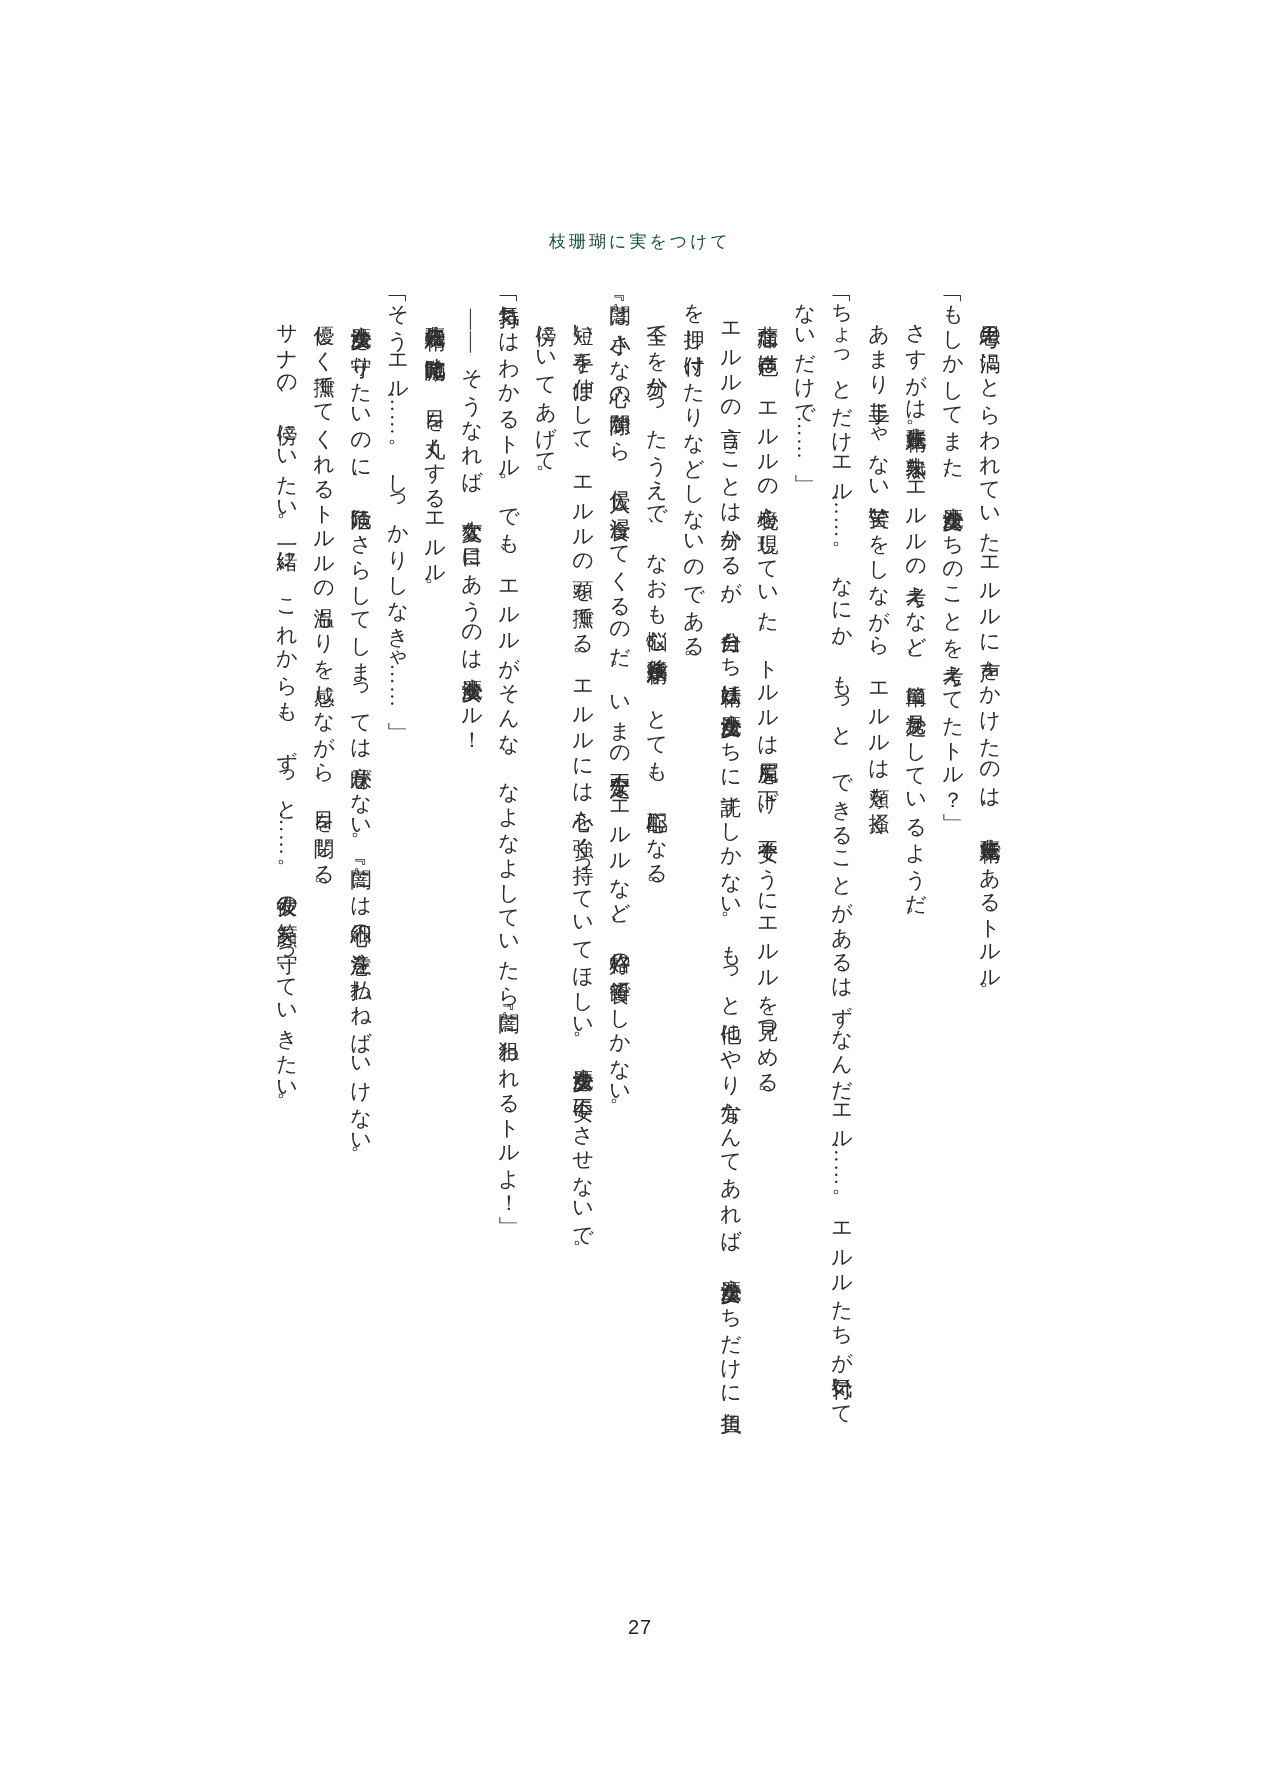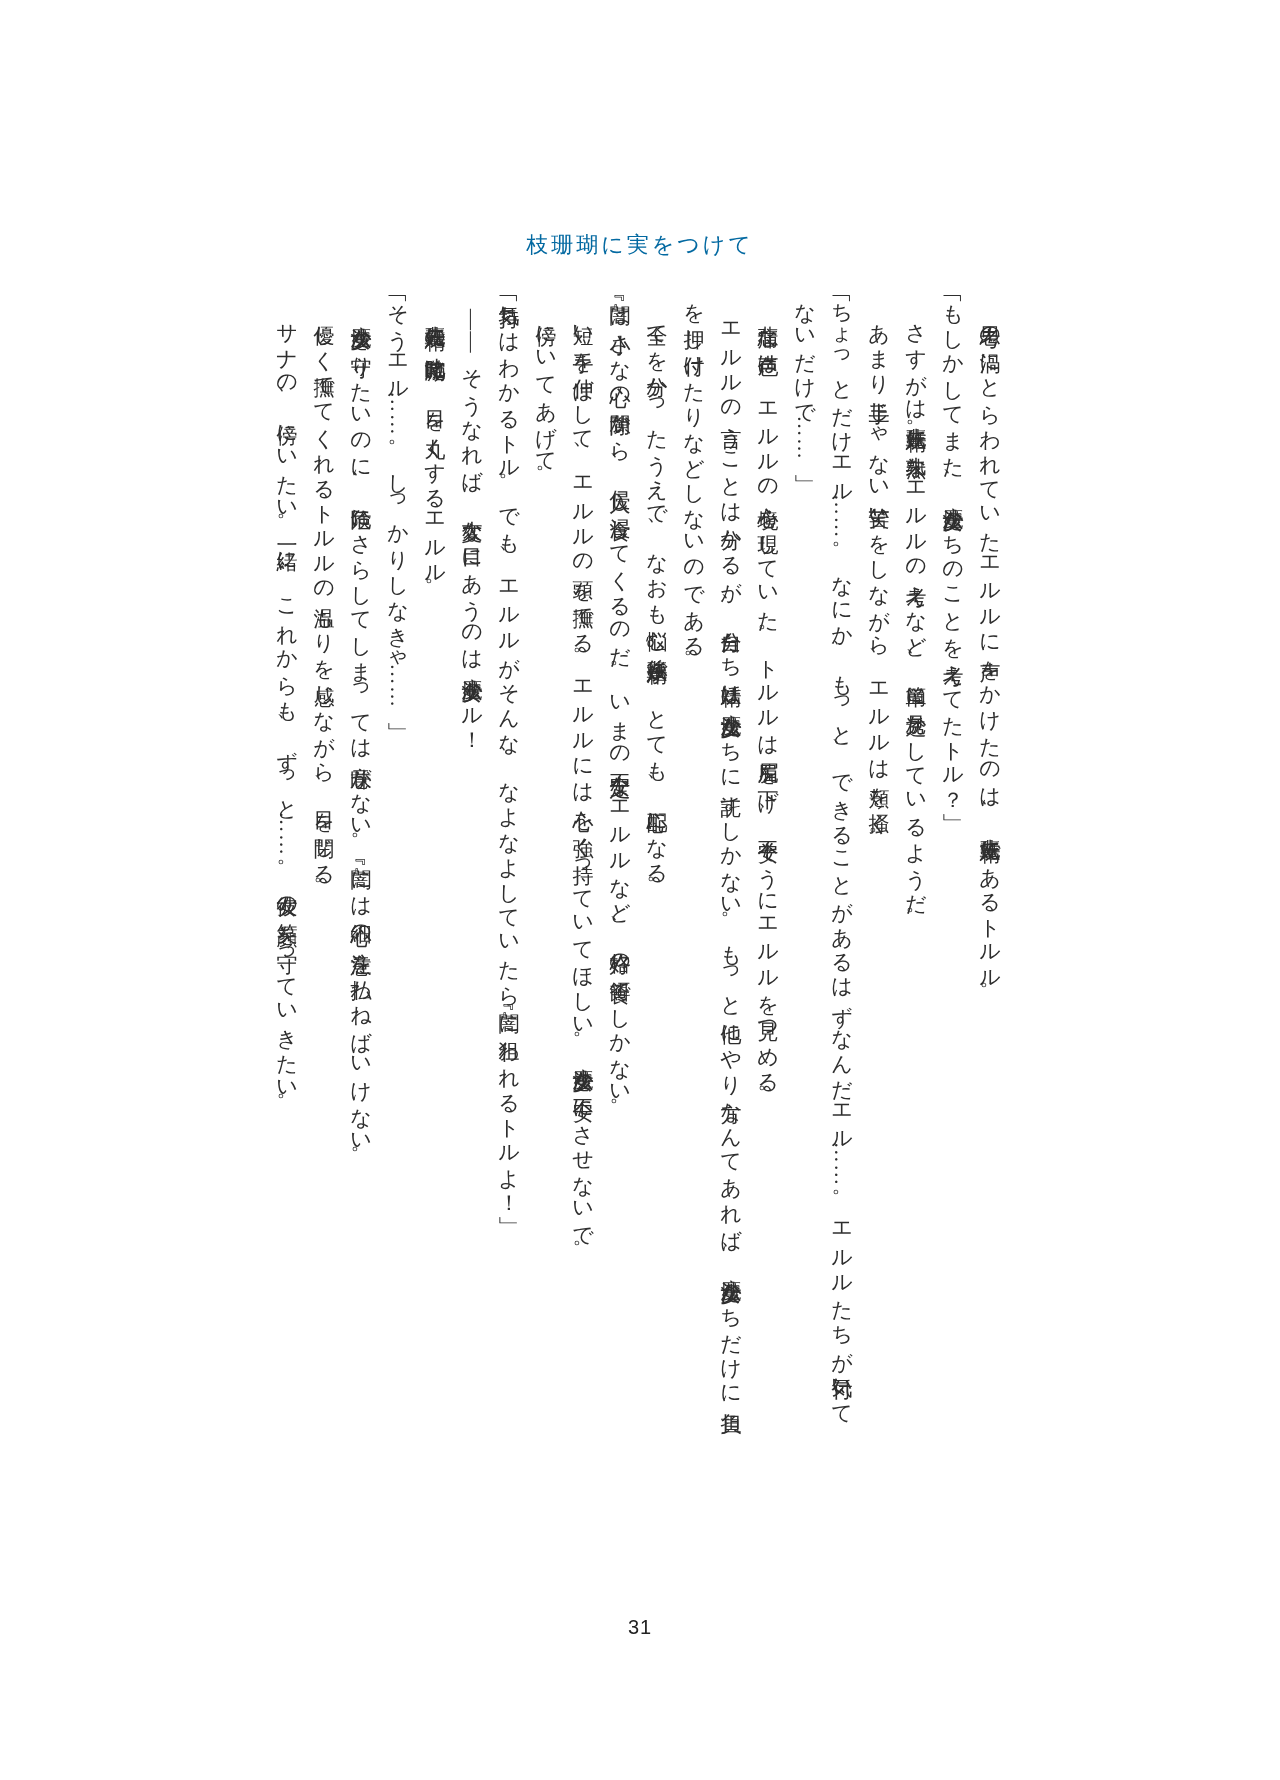--- a/index.html
+++ b/index.html
@@ -16,23 +16,23 @@
     background: #ffffff;
     color: #2e2e2e;
     overflow: hidden;
   }
   .header-title {
     position: absolute;
     top: 230px;
     left: 0;
     width: 100%;
     text-align: center;
-    font-size: 22px;
+    font-size: 17px;
     letter-spacing: 3px;
-    color: #0369a1;
+    color: #14532d;
   }
   .body-text {
     position: absolute;
     top: 288px;
     right: 272px;
     height: 1132px;
     writing-mode: vertical-rl;
     -webkit-writing-mode: vertical-rl;
     text-orientation: mixed;
     font-size: 21px;
@@ -80,14 +80,14 @@
       <p class="indent">傍にいてあげて。</p>
       <p>「気持ちはわかるトル。でも、エルルがそんな、なよなよしていたら『闇』に狙われるトルよ！」</p>
       <p class="indent">――そうなれば、大変な目にあうのは魔法少女トル！</p>
       <p class="indent">先輩妖精の叱咤激励に、目を丸くするエルル。</p>
       <p>「そうエル……。しっかりしなきゃ……」</p>
       <p class="indent">魔法少女を守りたいのに、危険にさらしてしまっては意味がない。『闇』には細心の注意を払わねばいけない。</p>
       <p class="indent">優しく撫でてくれるトルルの温もりを感じながら、目を閉じる。</p>
       <p class="indent">サナの、傍にいたい。一緒に、これからも、ずっと……。彼女の笑顔を守っていきたい。</p>
     </div>
 
-  <div class="page-number">31</div>
+  <div class="page-number">27</div>
 </div>
 
 </body></html>

